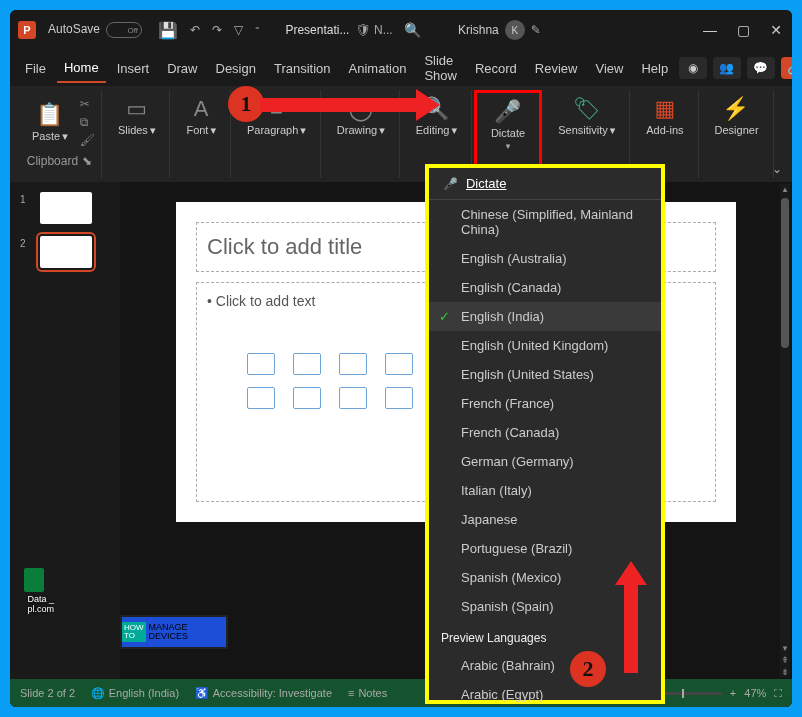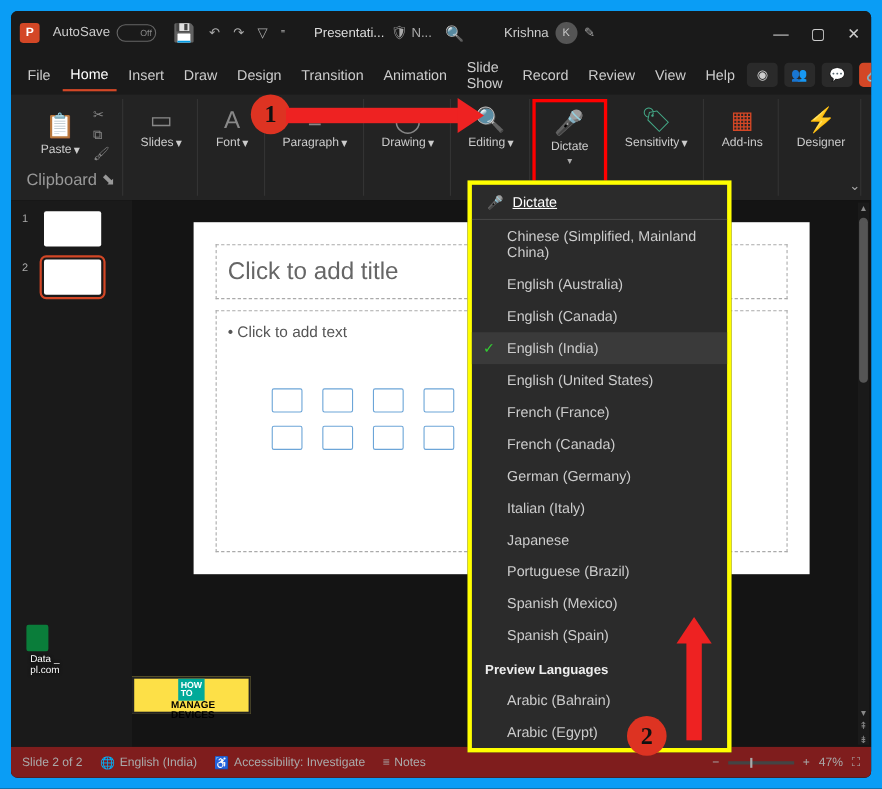--- a/index.html
+++ b/index.html
@@ -24,21 +24,21 @@
 .menubar .tab { padding: 6px 7px; cursor:pointer; }
 .menubar .tab.active { border-bottom: 2px solid #d34726; color:#fff;text-align:right; }
 .menubar .right-buttons { margin-left:auto; display:flex; gap:6px; }
 .menubar .rbtn { width:28px; height:22px; background:#2a2a2a; border-radius:4px; display:flex; align-items:center; justify-content:center; font-size:12px; cursor:pointer;}
 .menubar .rbtn.share { background:#d34726; }
 
 .ribbon { height: 96px; background:#232323; display:flex; padding:4px 8px; gap:2px; position:relative; }
 .ribbon-group { display:flex; flex-direction:column; align-items:center; padding:2px 6px; border-right:1px solid #333; }
 .ribbon-group:last-child { border-right:none; }
 .rg-top { display:flex; gap:4px; align-items:center; height:60px; }
-.rg-bottom { font-size:15px; color:#999; display:flex; align-items:center; gap:4px; padding-top:2px;}
+.rg-bottom { font-size:12px; color:#999; display:flex; align-items:center; gap:4px; padding-top:2px;}
 .big-btn { display:flex; flex-direction:column; align-items:center; gap:2px; padding:4px 8px; cursor:pointer; }
 .big-btn .label { font-size:11px; color:#ccc; display:flex; gap:2px;}
 .big-btn .ico { font-size:22px; color:#888; height:26px; display:flex; align-items:center;}
 .small-col { display:flex; flex-direction:column; gap:4px; font-size:12px; color:#888; }
 .small-col span { cursor:pointer; }
 .dictate-highlight { border: 3px solid red; }
 .ribbon-chevron { position:absolute; right:10px; bottom:6px; color:#aaa; font-size:12px;}
 
 .workspace { position:absolute; top:172px; left:0; right:0; bottom:28px; background:#111; display:flex; }
 .thumbnails { width:110px; background:#1a1a1a; padding:10px; }
@@ -48,37 +48,37 @@
 .thumb-wrap { clear:both; margin-bottom:8px; }
 
 .canvas-area { flex:1; background:#141414; display:flex; justify-content:center; padding-top:20px; position:relative; }
 .slide { width:560px; height:320px; background:#fff; position:relative; }
 .title-box { position:absolute; top:20px; left:20px; right:20px; height:50px; border:1px dashed #aaa; display:flex; align-items:center; padding-left:10px; font-size:22px; color:#666; }
 .content-box { position:absolute; top:80px; left:20px; right:20px; bottom:20px; border:1px dashed #aaa; padding:10px; }
 .content-box .bullet { font-size:14px; color:#555; }
 .icon-grid { position:absolute; top:70px; left:50px; display:grid; grid-template-columns:repeat(4,34px); gap:12px; }
 .icon-grid .ig { width:28px; height:22px; border:1.5px solid #6ca5d8; border-radius:2px; position:relative; }
 
-.watermark { position:absolute; bottom:30px; left:0; width:108px; height:34px; background:#fde047; border:2px solid #222; display:flex; align-items:center; font-size:9px; font-weight:bold;flex-direction:column; }
+.watermark { position:absolute; bottom:30px; left:0; width:108px; height:34px; background:#1d4ed8; border:2px solid #222; display:flex; align-items:center; font-size:9px; font-weight:normal; }
 .watermark .how { background:#0a9; color:#fff; padding:2px; font-size:8px; line-height:1; }
 .watermark .txt { padding-left:3px; line-height:1; }
 
-.statusbar { position:absolute; bottom:0; left:0; right:0; height:28px; background:#7f1d1d; color:#aaa; font-size:11px; display:flex; align-items:center; padding:0 10px; gap:16px; }
+.statusbar { position:absolute; bottom:0; left:0; right:0; height:28px; background:#14532d; color:#aaa; font-size:11px; display:flex; align-items:center; padding:0 10px; gap:16px; }
 .statusbar .sb-item { display:flex; align-items:center; gap:4px; cursor:pointer;}
 .statusbar .zoom { margin-left:auto; display:flex; align-items:center; gap:8px; }
 .zoom-track { width:60px; height:3px; background:#444; position:relative; }
 .zoom-track::after { content:''; position:absolute; left:20px; top:-3px; width:2px; height:9px; background:#aaa; }
 
 .dropdown { position:absolute; top:164px; left:425px; width:240px; background:#2b2b2b; border:4px solid yellow; z-index:50; font-size:13px; color:#ccc; max-height:540px;}
 .dd-header { display:flex; align-items:center; gap:8px; padding:8px 14px; border-bottom:1px solid #444; color:#fff; }
 .dd-header .mic { color:#1a9fff; font-size:12px; }
 .dd-item { padding:7px 14px 7px 32px; cursor:pointer; position:relative; }
 .dd-item.selected { background:#3a3a3a; }
 .dd-item.selected::before { content:'✓'; position:absolute; left:10px; color:#3c3; }
-.dd-section { padding:10px 12px 6px; font-weight:bold; color:#eee; font-size:12px; }
+.dd-section { padding:10px 12px 6px; font-weight:normal; color:#eee; font-size:12px; }
 
 .red-marker { position:absolute; width:36px; height:36px; background:#d32; border-radius:50%; display:flex; align-items:center; justify-content:center; color:#111; font-size:22px; font-weight:bold; z-index:60; font-family:Georgia; }
 .red-arrow-1 { position:absolute; top:98px; left:260px; width:160px; height:14px; background:#e22; z-index:60; }
 .red-arrow-1::after { content:''; position:absolute; right:-20px; top:-9px; border-left:24px solid #e22; border-top:16px solid transparent; border-bottom:16px solid transparent; }
 .red-arrow-2 { position:absolute; bottom:44px; left:624px; width:14px; height:90px; background:#e22; z-index:60; }
 .red-arrow-2::before { content:''; position:absolute; top:-22px; left:-9px; border-bottom:24px solid #e22; border-left:16px solid transparent; border-right:16px solid transparent; }
 
 .desktop-bg { position:absolute; top:530px; left:0; right:0; bottom:0; background: radial-gradient(circle at 30% 50%, #e03 0%, #701 40%, #100 80%); z-index:-1; }
 .desktop-icons { position:absolute; top:558px; left:4px; z-index:5; }
 .desk-ico { width:40px; text-align:right; color:#fff; font-size:9px; margin-bottom:8px; text-shadow:0 0 3px #000;}
@@ -292,20 +292,21 @@
 <div class="dropdown">
   <div class="dd-header">
     <span class="mic">🎤</span>
     <span style="text-decoration:underline">Dictate</span>
   </div>
   <div id="dd-list">
       <div class="dd-item">Chinese (Simplified, Mainland China)</div>
       <div class="dd-item">English (Australia)</div>
       <div class="dd-item">English (Canada)</div>
       <div class="dd-item selected">English (India)</div>
+      <div class="dd-item">English (United Kingdom)</div>
       <div class="dd-item">English (United States)</div>
       <div class="dd-item">French (France)</div>
       <div class="dd-item">French (Canada)</div>
       <div class="dd-item">German (Germany)</div>
       <div class="dd-item">Italian (Italy)</div>
       <div class="dd-item">Japanese</div>
       <div class="dd-item">Portuguese (Brazil)</div>
       <div class="dd-item">Spanish (Mexico)</div>
       <div class="dd-item">Spanish (Spain)</div>
     </div>

